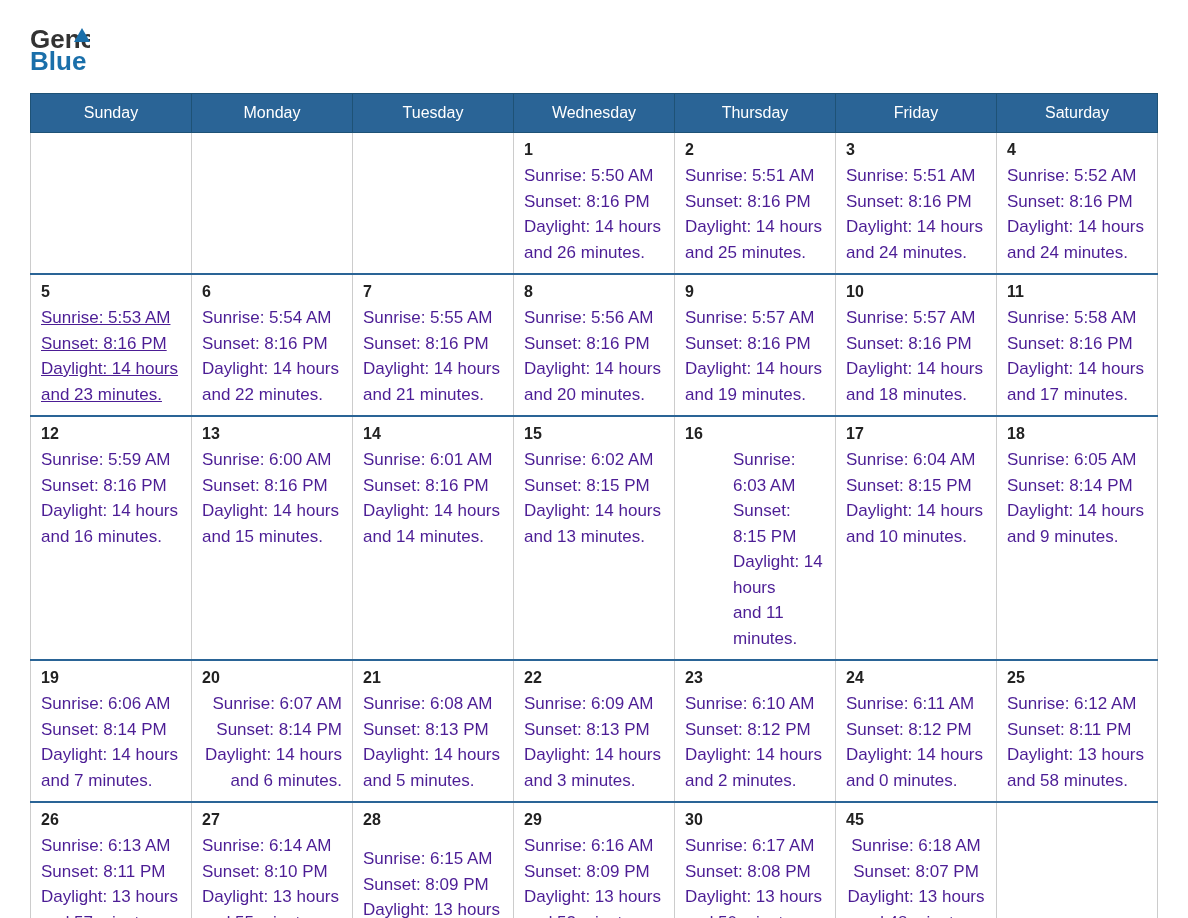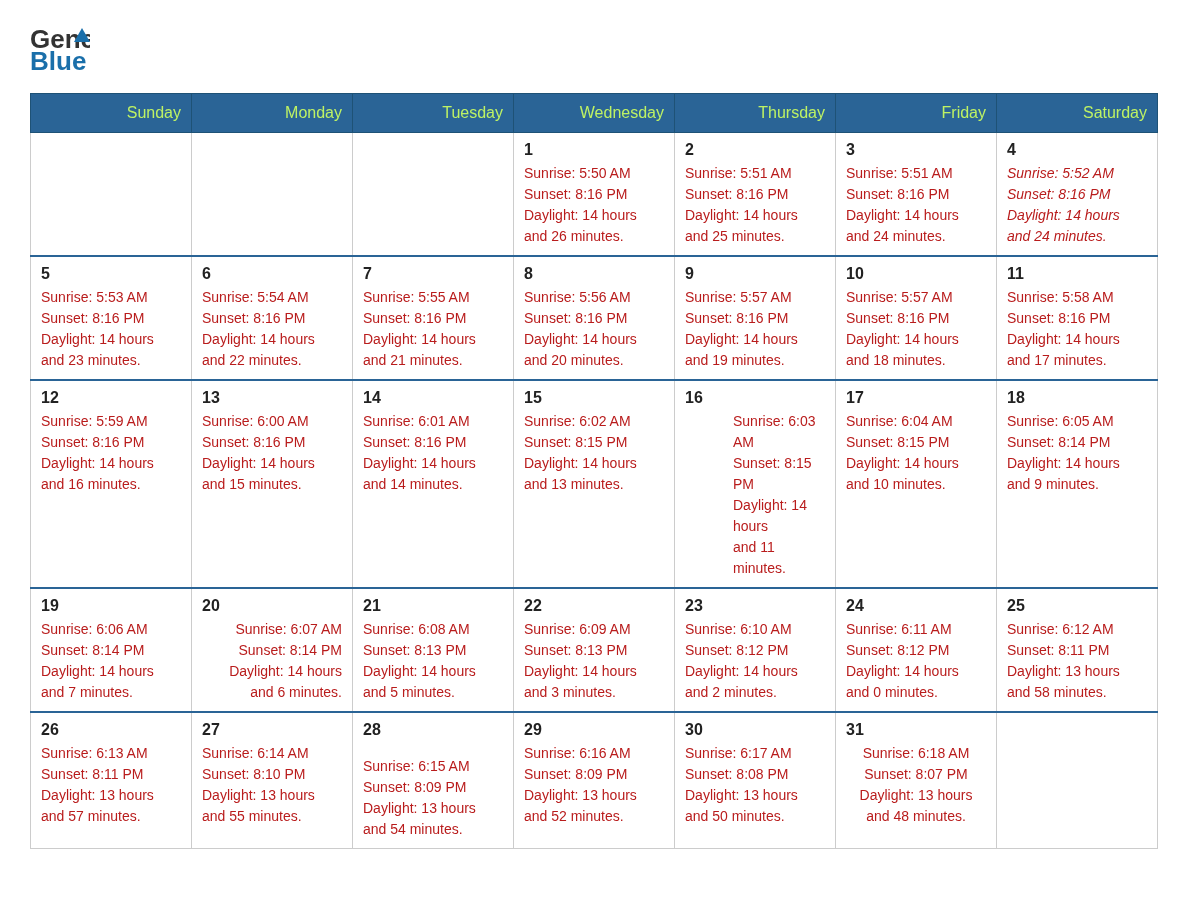--- a/index.html
+++ b/index.html
@@ -35,46 +35,46 @@
       color: #333;
       margin-top: 4px;
     }
     .calendar-table {
       width: 100%;
       border-collapse: collapse;
       border: 1px solid #999;
     }
     .calendar-table th {
       background-color: #2a6496;
-      color: #bef264;
+      color: #ffffff;
       font-size: 16px;
       font-weight: normal;
       padding: 10px 10px;
-      text-align: right;
+      text-align: center;
       border: 1px solid #1e5276;
     }
     .calendar-table td {
       vertical-align: top;
       padding: 8px 10px;
       border: 1px solid #ccc;
       width: calc(100% / 7);
       min-height: 90px;
       font-size: 13px;
       color: #333;
     }
     .day-number {
       font-size: 16px;
       font-weight: bold;
       color: #222;
       display: block;
       margin-bottom: 4px;
     }
     .day-info {
-      color: #b91c1c;
-      font-size: 14px;
+      color: #4c1d95;
+      font-size: 17px;
       line-height: 1.5;
     }
     .empty-cell {
       background: #fff;
     }
     tr:not(:first-child) td {
       border-top: 2px solid #2a6496;
     }
   </style>
 </head>
@@ -127,30 +127,30 @@
         </td>
         <td style="border-top: 1px solid rgb(204, 204, 204);">
           <span class="day-number">3</span>
           <div class="day-info" style="white-space: pre-line;">Sunrise: 5:51 AM
 Sunset: 8:16 PM
 Daylight: 14 hours
 and 24 minutes.</div>
         </td>
         <td style="border-top: 1px solid rgb(204, 204, 204);">
           <span class="day-number">4</span>
-          <div class="day-info" style="white-space: pre-line; font-style: italic;">Sunrise: 5:52 AM
+          <div class="day-info" style="white-space: pre-line;">Sunrise: 5:52 AM
 Sunset: 8:16 PM
 Daylight: 14 hours
 and 24 minutes.</div>
         </td>
       </tr>
       <tr>
         <td>
           <span class="day-number">5</span>
-          <div class="day-info" style="white-space: pre-line;">Sunrise: 5:53 AM
+          <div class="day-info" style="white-space: pre-line; text-decoration: underline;">Sunrise: 5:53 AM
 Sunset: 8:16 PM
 Daylight: 14 hours
 and 23 minutes.</div>
         </td>
         <td>
           <span class="day-number">6</span>
           <div class="day-info" style="white-space: pre-line;">Sunrise: 5:54 AM
 Sunset: 8:16 PM
 Daylight: 14 hours
 and 22 minutes.</div>
@@ -323,21 +323,21 @@
 and 52 minutes.</div>
         </td>
         <td>
           <span class="day-number">30</span>
           <div class="day-info" style="white-space: pre-line;">Sunrise: 6:17 AM
 Sunset: 8:08 PM
 Daylight: 13 hours
 and 50 minutes.</div>
         </td>
         <td>
-          <span class="day-number">31</span>
+          <span class="day-number">45</span>
           <div class="day-info" style="white-space: pre-line; text-align: center;">Sunrise: 6:18 AM
 Sunset: 8:07 PM
 Daylight: 13 hours
 and 48 minutes.</div>
         </td>
         <td class="empty-cell"></td>
       </tr>
     </tbody>
 </table>
 

